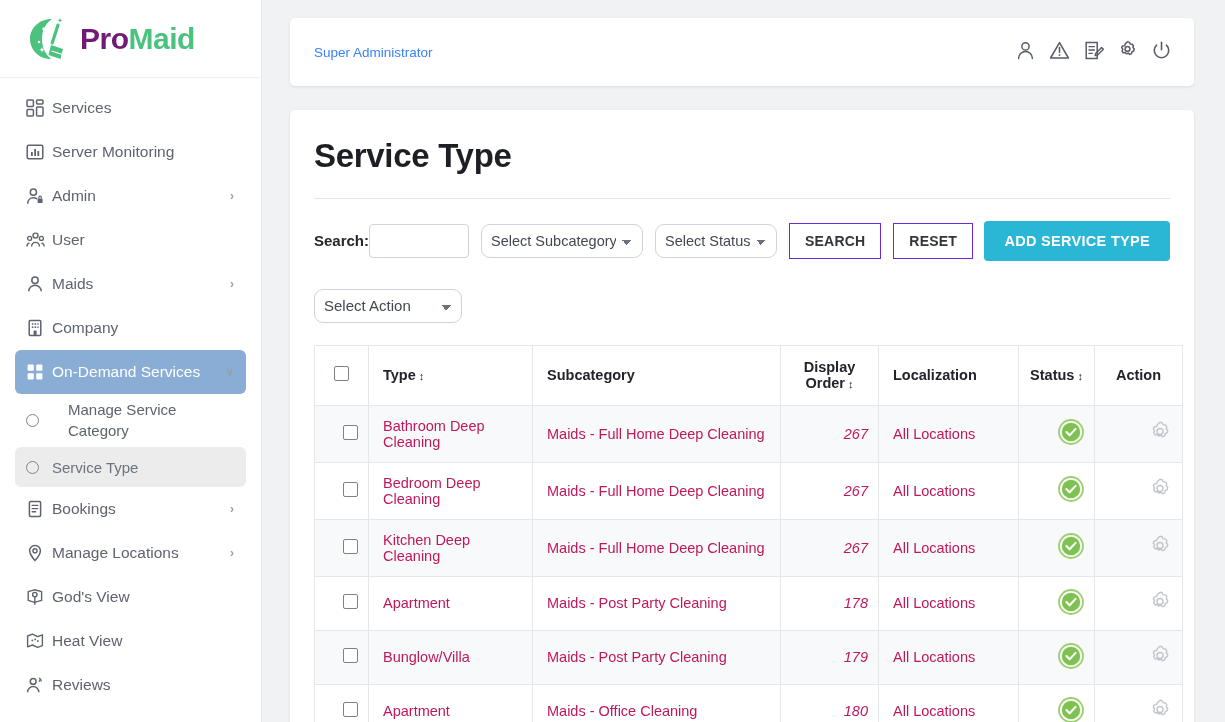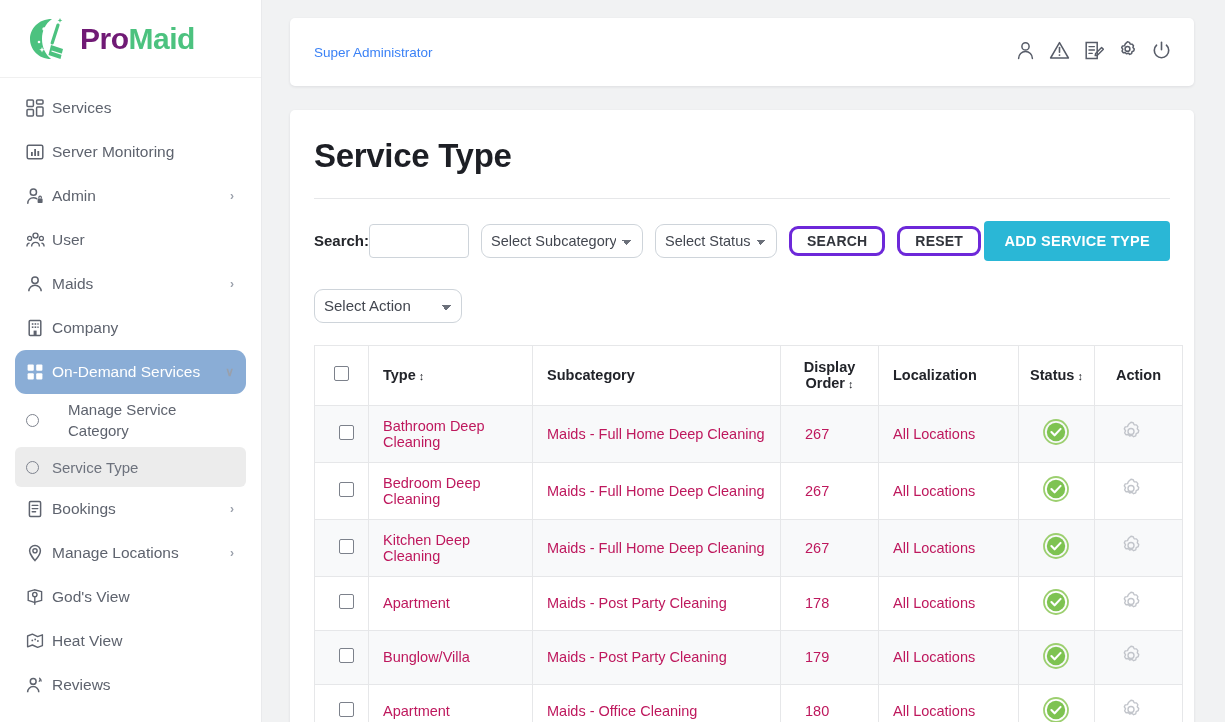--- a/index.html
+++ b/index.html
@@ -52,21 +52,20 @@
     color: #5e636e;
   }
   .nav-item .lbl { flex: 1 1 auto; white-space: nowrap; }
   .nav-item .caret {
     font-size: 12px; color: #9aa0ab; font-weight: 700;
     margin-left: 6px;
   }
   .nav-item.active {
     background: #8aadd6;
     color: #ffffff;
-    border-radius: 11px;
   }
   .nav-item.active .ico { color: #ffffff; }
   .nav-item.sub {
     font-size: 15px;
     height: 40px;
     padding-left: 11px;
   }
   .nav-item.sub .ico { color: #6c727e; }
   .nav-item.subactive { background: #ececec; color: #6d727d; }
   .nav-item.tall { height: 53px; align-items: center; gap: 16px; }
@@ -129,22 +128,22 @@
     appearance: none; -webkit-appearance: none;
     background-image:
       linear-gradient(45deg, transparent 50%, #6b707a 50%),
       linear-gradient(135deg, #6b707a 50%, transparent 50%);
     background-position: calc(100% - 15px) 15px, calc(100% - 10px) 15px;
     background-size: 5px 5px, 5px 5px;
     background-repeat: no-repeat;
     cursor: pointer;
   }
   .btn-out {
-    height: 30px; margin-left: 12px;
-    border: 3px solid #6d28d9; border-radius: 9px;
+    height: 36px; margin-left: 12px;
+    border: 1px solid #6d28d9; border-radius: 0;
     background: #fff;
     font-size: 14px; font-weight: 700; color: #32353c;
     padding: 0 15px; cursor: pointer;
     font-family: "Liberation Sans", sans-serif;
     letter-spacing: .2px;
   }
   .btn-primary {
     margin-left: auto;
     height: 40px;
     background: #2ab7d6;
@@ -177,21 +176,21 @@
     padding: 13px 10px 13px 14px;
     text-align: left;
     height: 60px;
   }
   table.dt th.c { text-align: center; padding-left: 10px; }
   table.dt td {
     color: #be185d;
     padding: 12px 10px 12px 14px;
     height: 54px;
   }
-  table.dt td.c { text-align: left; padding-left: 24px; }
+  table.dt td.c { text-align: right; padding-left: 14px; font-style: italic; }
   table.dt tbody tr:nth-child(odd) { background: #f8f9fa; }
   table.dt tbody tr:nth-child(even) { background: #ffffff; }
   .sortico { display: inline-block; margin-left: 3px; font-size: 11px; color: #23252b; }
   .chk {
     width: 15px; height: 15px;
     border: 1.4px solid #7c818b;
     border-radius: 2px; background: #fff;
     display: inline-block; cursor: pointer;
   }
   .badge-ok { display: inline-block; line-height: 0; cursor: pointer; }

